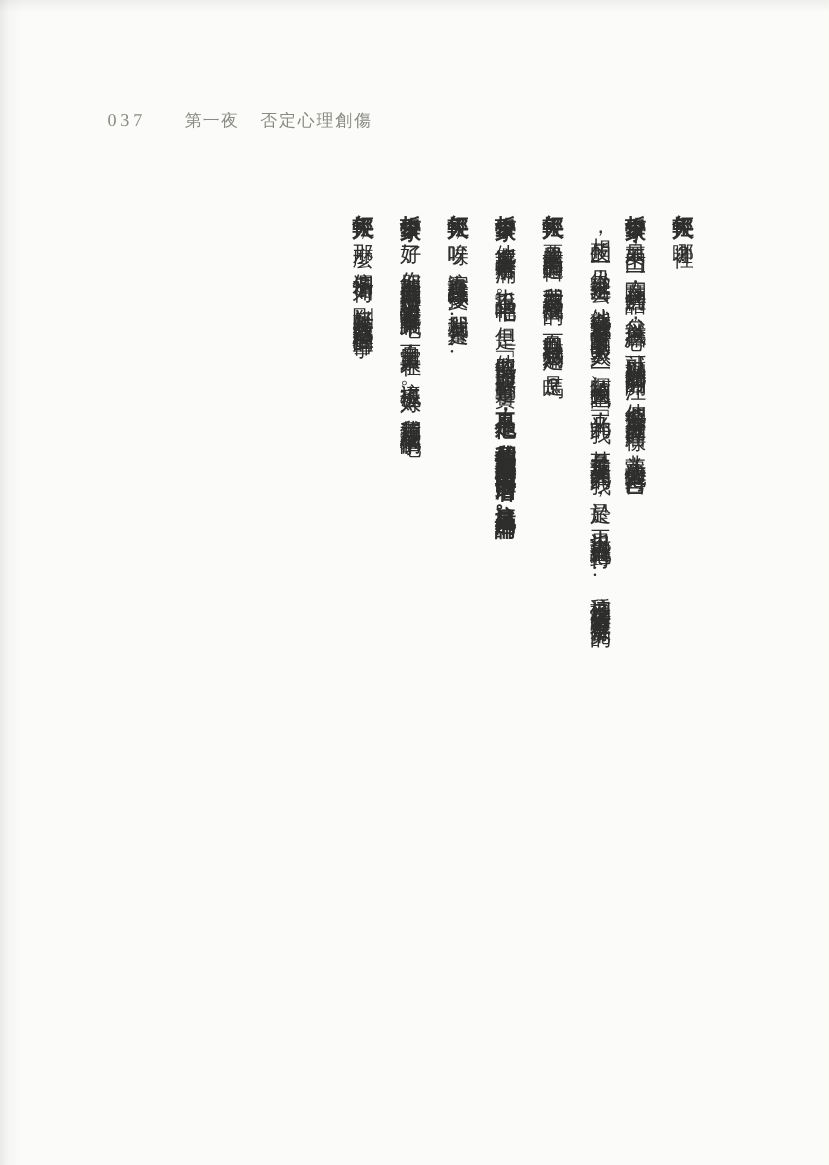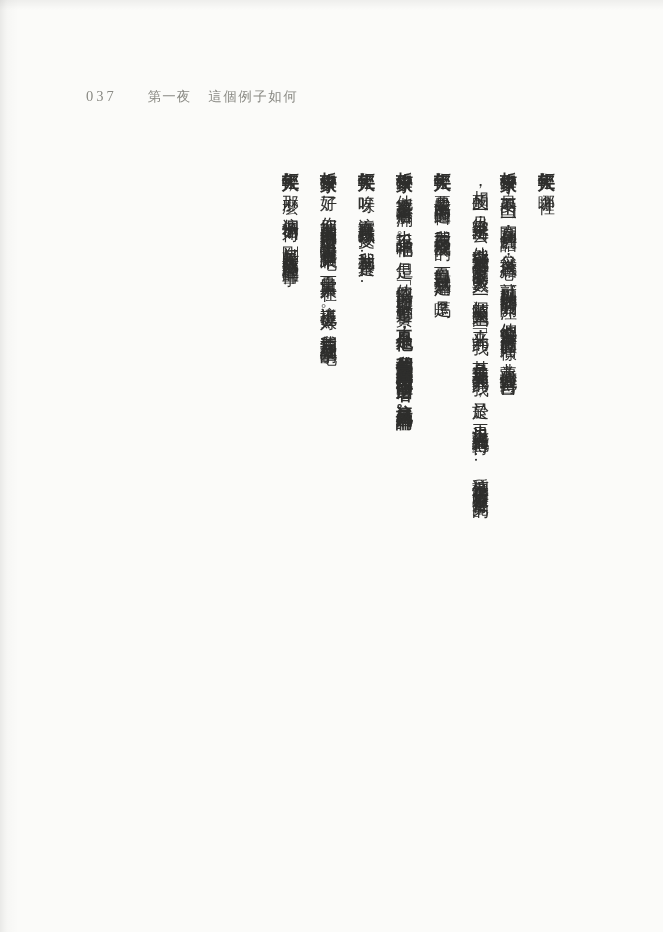--- a/index.html
+++ b/index.html
@@ -68,21 +68,21 @@
   .text-block .bold{
     font-weight:700;
   }
 </style>
 </head>
 <body>
 
 <div class="page">
 
   <div class="running-header">
-    <span class="page-num">037</span><span class="chapter">第一夜</span><span class="title">這個例子如何</span>
+    <span class="page-num">037</span><span class="chapter">第一夜</span><span class="title">否定心理創傷</span>
   </div>
 
   <div class="text-block">
       <p><span class="bold">年輕人</span><span>　哪裡？</span></p>
       <p class="turn-gap"><span class="bold">哲學家</span><span>　只要不出門，一直關在房裡的話，父母就會擔心，就可以得到他們所有的關注。他們會像對待身上的腫瘤一樣，非常小心謹慎地對待自己。</span></p>
       <p class="indent"><span>相反的，一旦從家裡走出去，他就會變成誰都不會多看一眼的「大多數人」，一個被陌生人包圍、平凡的「我」，甚至是遠不如其他人的「我」。於是，再也沒人會認真地對待……這種例子在繭居族中算是很常見的。</span></p>
       <p class="turn-gap"><span class="bold">年輕人</span><span>　要是依照老師的邏輯，我朋友已經達成「目的」，而且對現狀感到滿足，是嗎？</span></p>
       <p class="turn-gap"><span class="bold">哲學家</span><span>　他應該還是會有所不滿，也說不上幸福吧。但是，他依照「目的」而採取了行動是事實。</span><span class="bold">不只是他，我們每個人都會因為某些「目的」而活著。這就是目的論。</span></p>
       <p class="turn-gap"><span class="bold">年輕人</span><span>　唉呀，這實在讓我難以接受。我朋友其實是……</span></p>
       <p class="turn-gap"><span class="bold">哲學家</span><span>　好了，你朋友的事我們再這麼繼續討論下去也不會有結果吧？而且當事人不在，這樣也不太好。我們再想想其他例子吧。</span></p>

